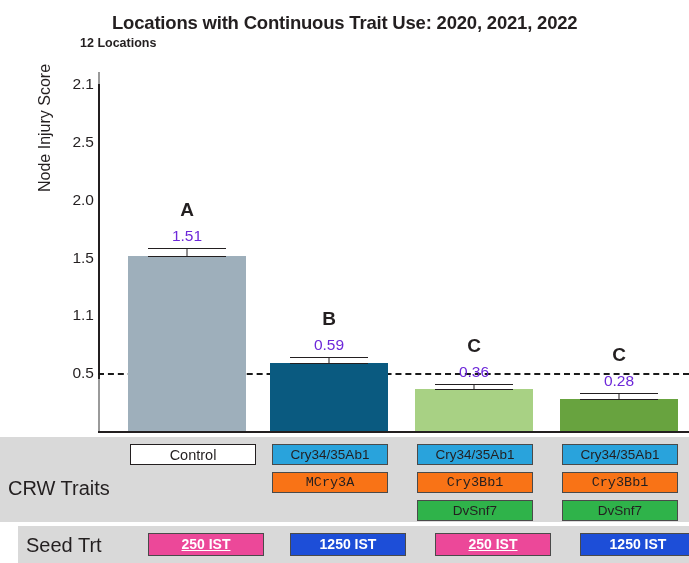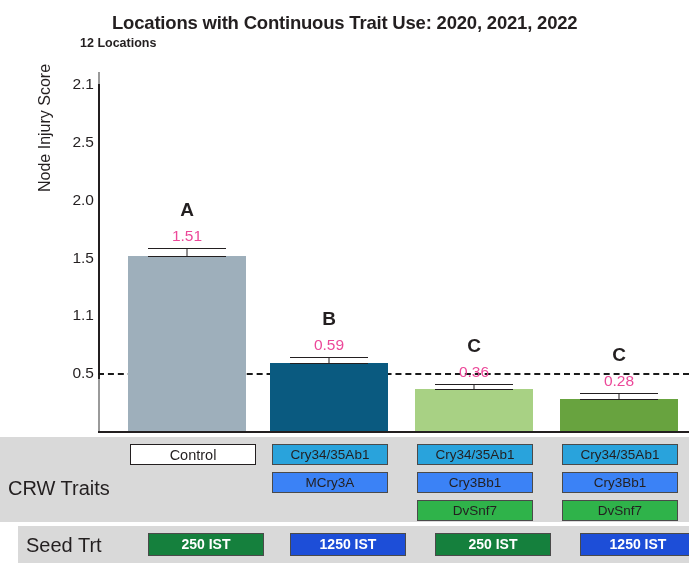--- a/index.html
+++ b/index.html
@@ -122,21 +122,21 @@
     position: absolute;
     left: 50%;
     width: 0;
     border-left: 1.6px solid #231f20;
     transform: translateX(-50%);
   }
   .bar-value {
     position: absolute;
     text-align: center;
     font-size: 15.5px;
-    color: #ec4899;
+    color: #6d28d9;
     white-space: nowrap;
   }
   .bar-letter {
     position: absolute;
     text-align: center;
     font-size: 19px;
     font-weight: bold;
     color: #231f20;
     white-space: nowrap;
   }
@@ -164,36 +164,36 @@
     font-size: 13.5px;
     line-height: 20px;
     height: 21px;
     text-align: center;
     color: #231f20;
     overflow: hidden;
     white-space: nowrap;
   }
   .cell-control { background: #ffffff; border-color: #231f20; font-size: 14.5px; }
   .cell-blue    { background: #29a3dc; }
-  .cell-orange  { background: #3b82f6; }
+  .cell-orange  { background: #f97316; font-family: Liberation Mono, monospace; }
   .cell-green   { background: #2fb34a; }
 
   .seed-cell {
     position: absolute;
     box-sizing: border-box;
     border: 1.3px solid #4a4a4a;
     height: 23px;
     line-height: 21px;
     text-align: center;
     font-size: 14px;
     font-weight: bold;
     color: #ffffff;
     white-space: nowrap;
   }
-  .seed-pink   { background: #15803d; }
+  .seed-pink   { background: #ec4899; text-decoration: underline; }
   .seed-purple { background: #1d4ed8; }
 </style>
 </head>
 <body>
 
 <div id="root">
 
   <div class="title">Locations with Continuous Trait Use: 2020, 2021, 2022</div>
   <div class="subtitle">12 Locations</div>
 

